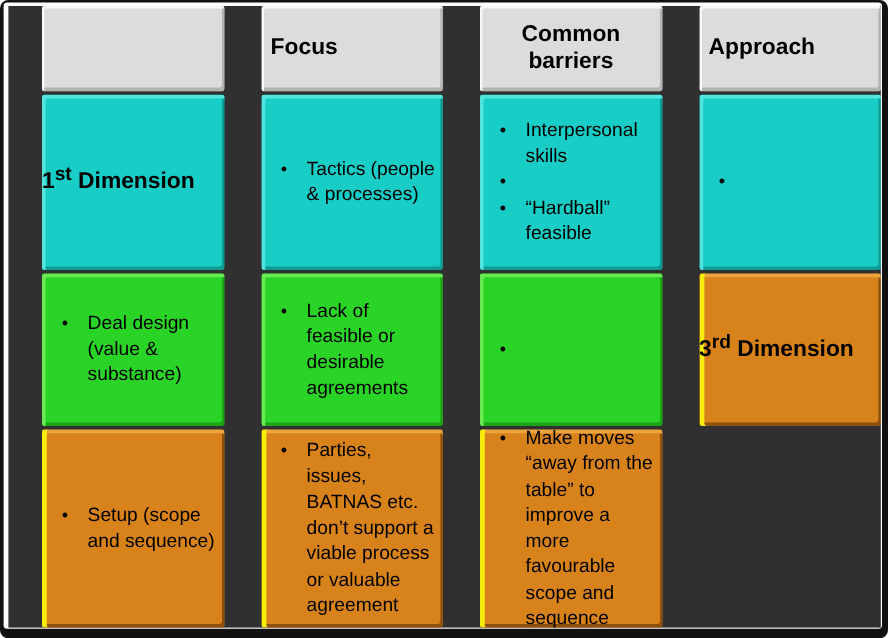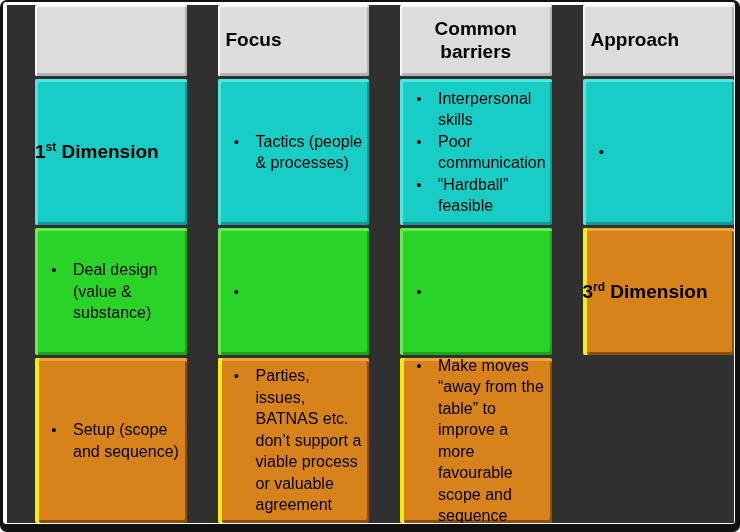--- a/index.html
+++ b/index.html
@@ -65,21 +65,21 @@
   }
   .cell.orange {
     background: #d8821b;
     box-shadow: inset 4px 0 0 #f6ee0a, inset 0 3px 0 #eda53f, inset -2px -3px 0 rgba(80, 40, 0, 0.55);
   }
 
   .dim-label {
     font-size: 19px; font-weight: bold;
     text-align: center; white-space: nowrap;
   }
-  .dim-label sup { font-size: 12px; line-height: 0; }
+  .dim-label sup { font-size: 16px; line-height: 0; }
 
   .bullets {
     width: 100%;
     padding: 8px 6px 8px 0;
     box-sizing: border-box;
   }
   .bullet-row { display: flex; align-items: flex-start; }
   .bullet-glyph {
     flex: 0 0 38px;
     text-align: center;
@@ -124,21 +124,20 @@
         </div>
       </div>
       <div class="cell teal">
         <div class="bullets">
           <div class="bullet-row">
             <span class="bullet-glyph">•</span>
             <span class="bullet-text">Interpersonal skills</span>
           </div>
           <div class="bullet-row">
             <span class="bullet-glyph">•</span>
-            <span class="bullet-text">Poor communication</span>
           </div>
           <div class="bullet-row">
             <span class="bullet-glyph">•</span>
             <span class="bullet-text">“Hardball” feasible</span>
           </div>
         </div>
       </div>
       <div class="cell teal">
         <div class="bullets">
           <div class="bullet-row">
@@ -152,20 +151,21 @@
           <div class="bullet-row">
             <span class="bullet-glyph">•</span>
             <span class="bullet-text">Deal design (value &amp; substance)</span>
           </div>
         </div>
       </div>
       <div class="cell green">
         <div class="bullets">
           <div class="bullet-row">
             <span class="bullet-glyph">•</span>
+            <span class="bullet-text">Lack of feasible or desirable agreements</span>
           </div>
         </div>
       </div>
       <div class="cell green">
         <div class="bullets">
           <div class="bullet-row">
             <span class="bullet-glyph">•</span>
           </div>
         </div>
       </div>

